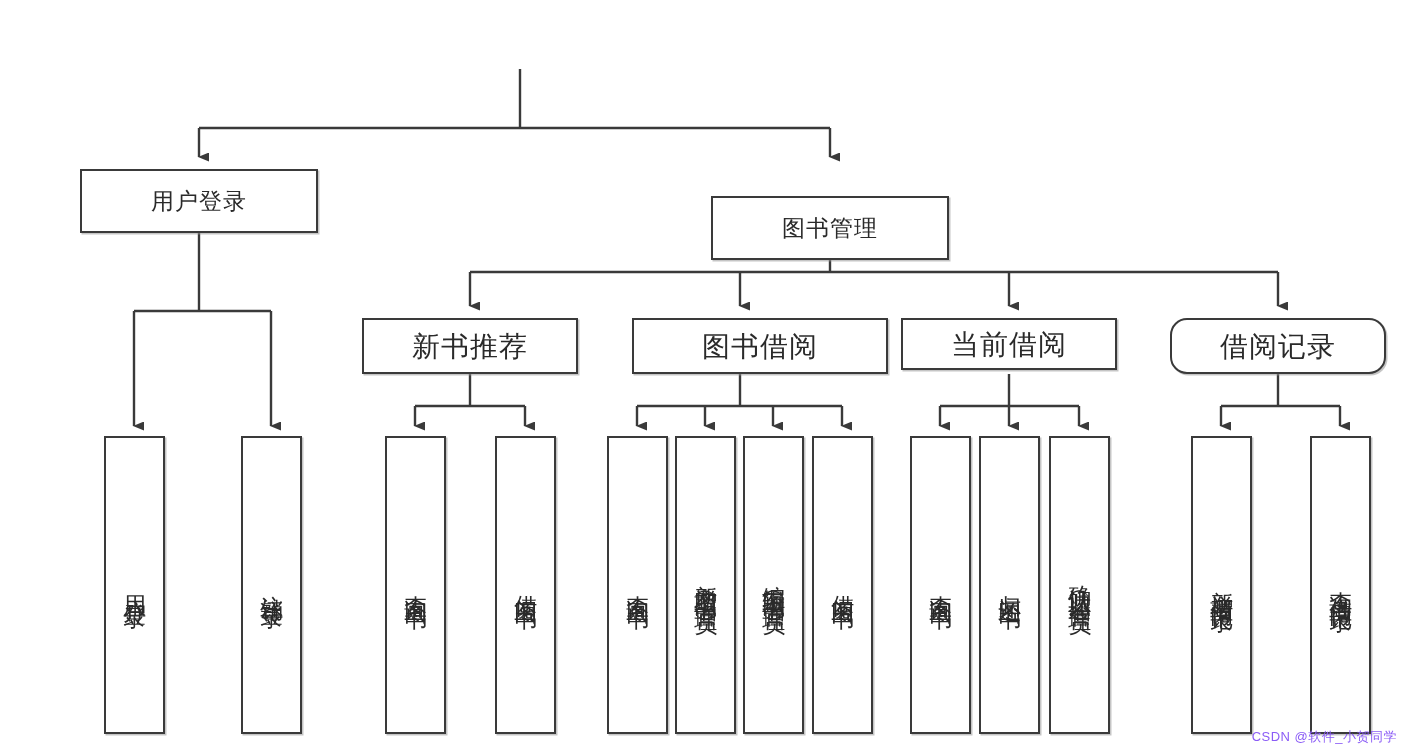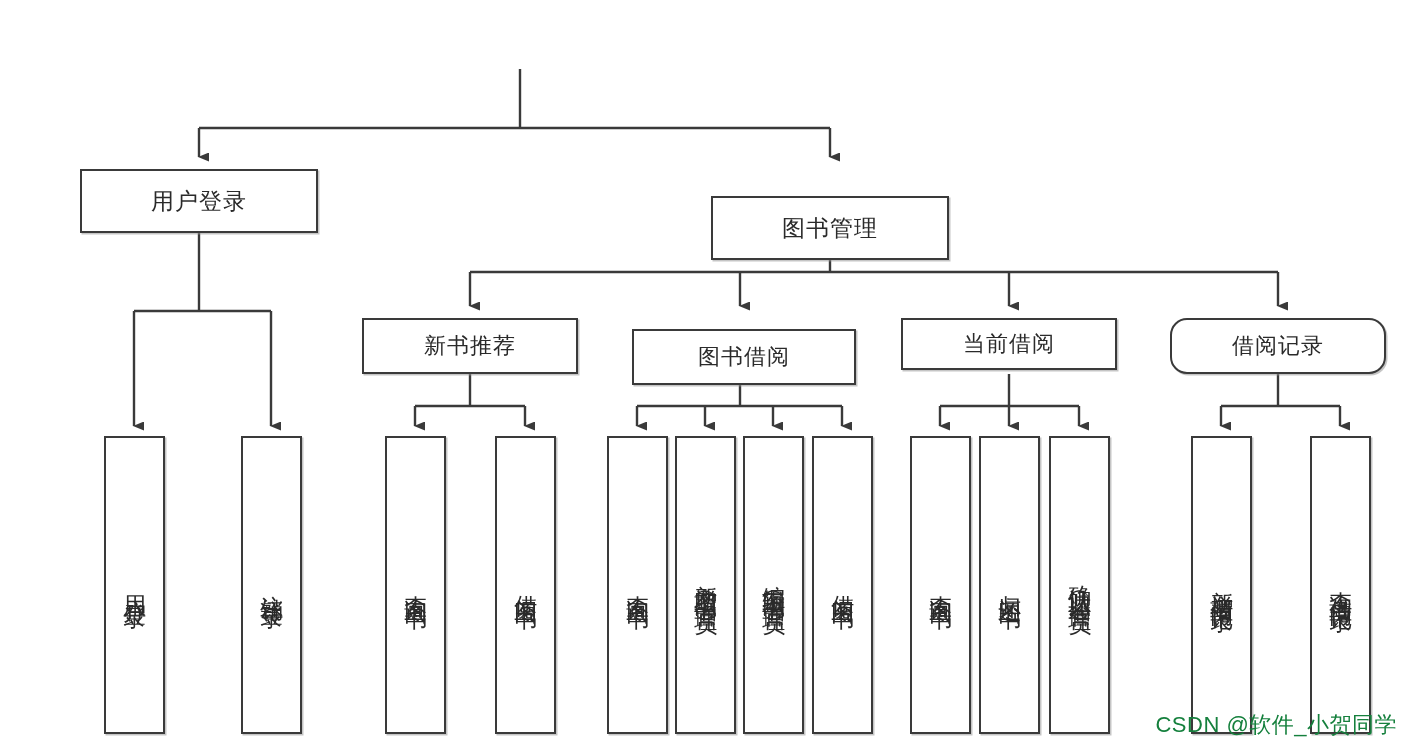--- a/index.html
+++ b/index.html
@@ -38,39 +38,39 @@
   }
   .node .label {
     color: #2a2a2a;
     letter-spacing: 1px;
     line-height: 1.25;
     white-space: nowrap;
     text-align: center;
   }
   .node-root .label  { font-size: 24px; }
   .node-l1 .label    { font-size: 23px; }
-  .node-l2 .label    { font-size: 22px; }
+  .node-l2 .label    { font-size: 28px; }
   .node-leaf {
     border-width: 2.5px;
   }
   .node-leaf .label {
     font-size: 23px;
     writing-mode: vertical-rl;
     text-orientation: upright;
     letter-spacing: 4px;
     line-height: 1.1;
     white-space: normal;
     max-height: 100%;
   }
   #watermark {
     position: absolute;
     right: 8px;
-    bottom: 7px;
-    font-size: 22px;
-    color: #15803d;
+    bottom: 1px;
+    font-size: 13px;
+    color: #8b5cf6;
     letter-spacing: 0.5px;
     white-space: nowrap;
     user-select: none;
   }
 </style>
 </head>
 <body>
 
 <div id="diagram-root">
 
@@ -130,21 +130,21 @@
   <div class="node node-l1" style="left:80px; top:169px; width:238px; height:64px;">
     <span class="label">用户登录</span>
   </div>
   <div class="node node-l1" style="left:711px; top:169px; width:238px; height:64px;margin-top:27px;">
     <span class="label">图书管理</span>
   </div>
 
   <div class="node node-l2" style="left:362px; top:318px; width:216px; height:56px;">
     <span class="label">新书推荐</span>
   </div>
-  <div class="node node-l2" style="left:632px; top:318px; width:224px; height:56px;margin-top:11px;">
+  <div class="node node-l2" style="left:632px; top:318px; width:256px; height:56px;">
     <span class="label">图书借阅</span>
   </div>
   <div class="node node-l2" style="left:901px; top:318px; width:216px; height:52px;">
     <span class="label">当前借阅</span>
   </div>
   <div class="node node-l2" style="left:1170px; top:318px; width:216px; height:56px;border-radius:17px;">
     <span class="label">借阅记录</span>
   </div>
 
   <div class="node node-leaf" style="left:104px; top:436px; width:61px; height:298px;">

